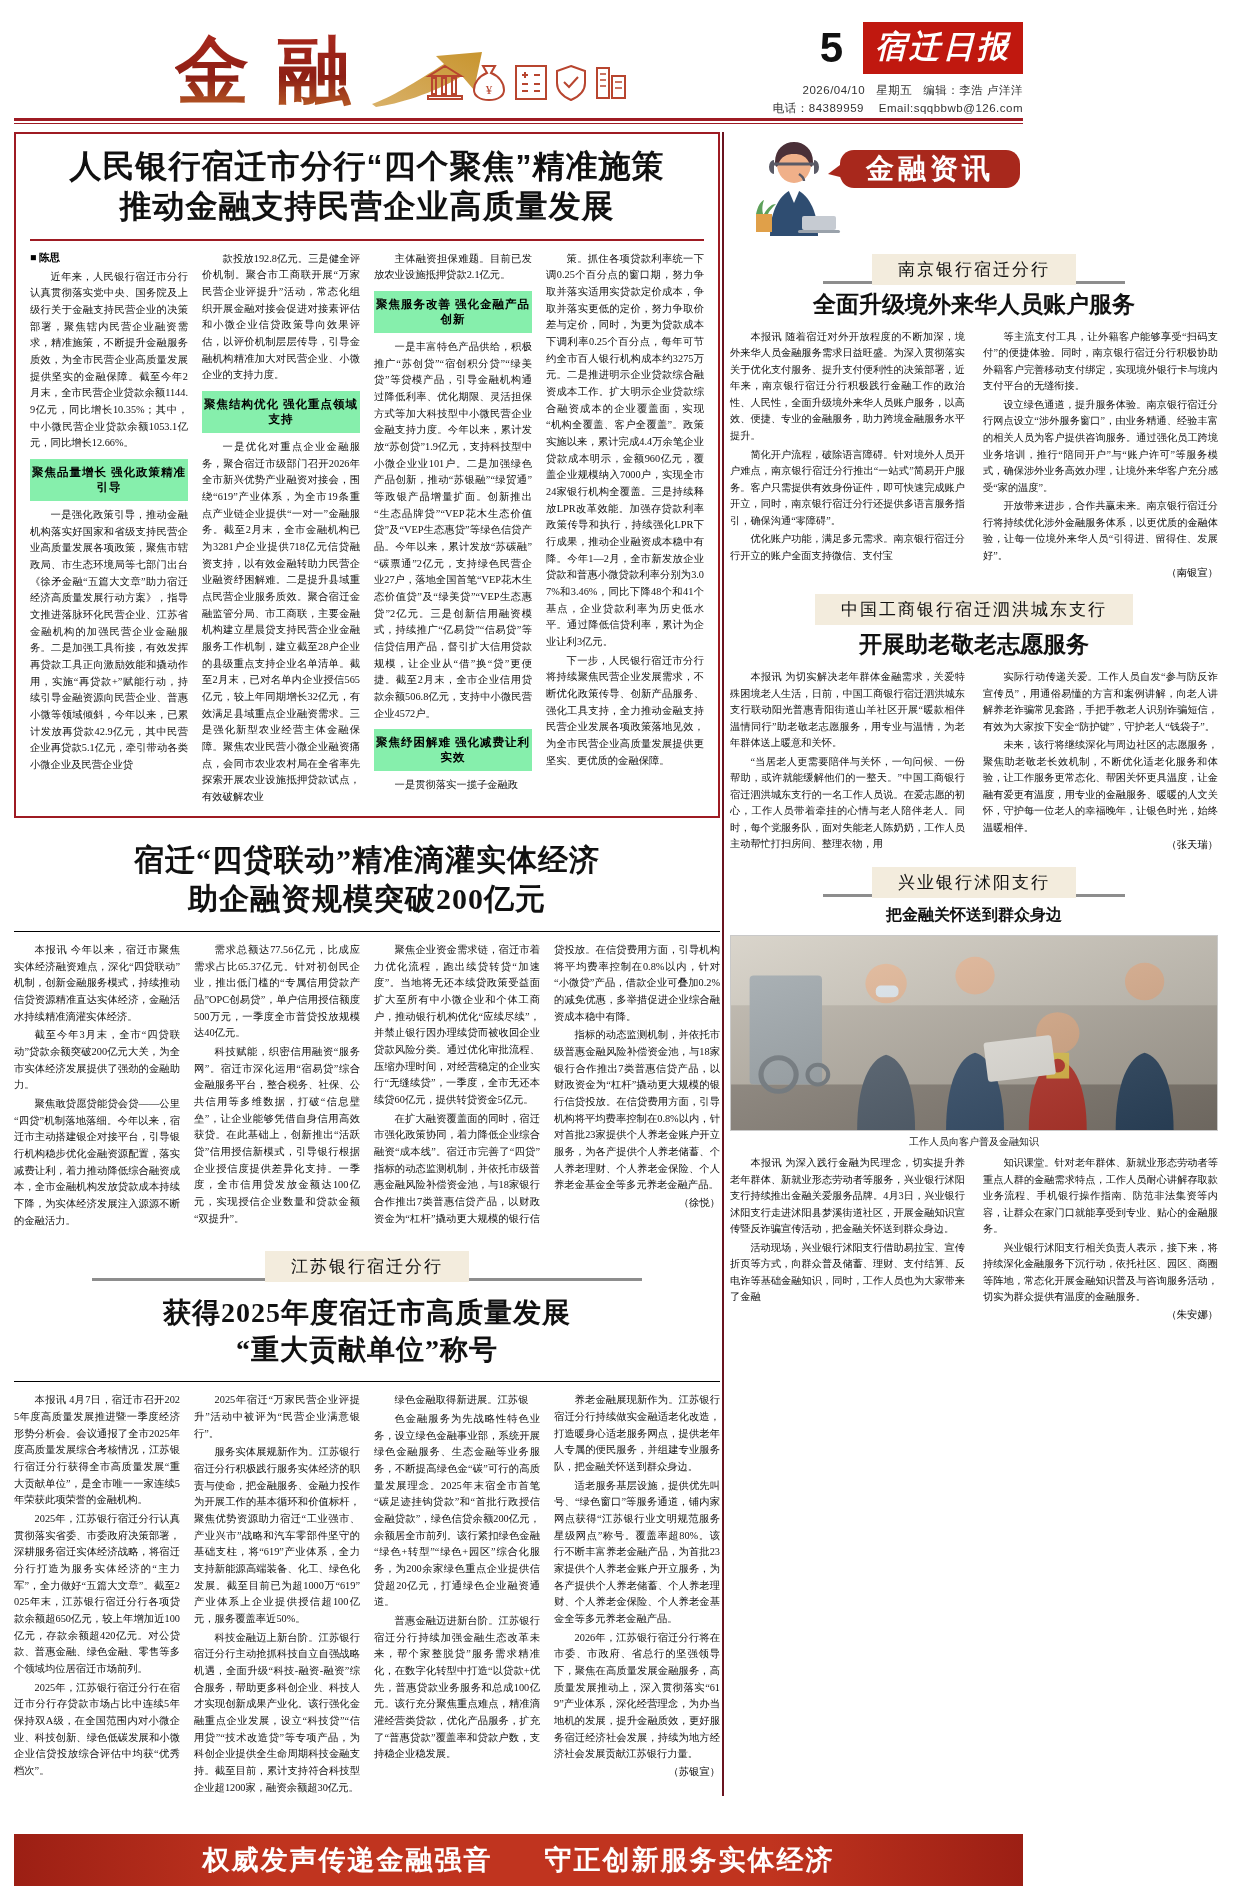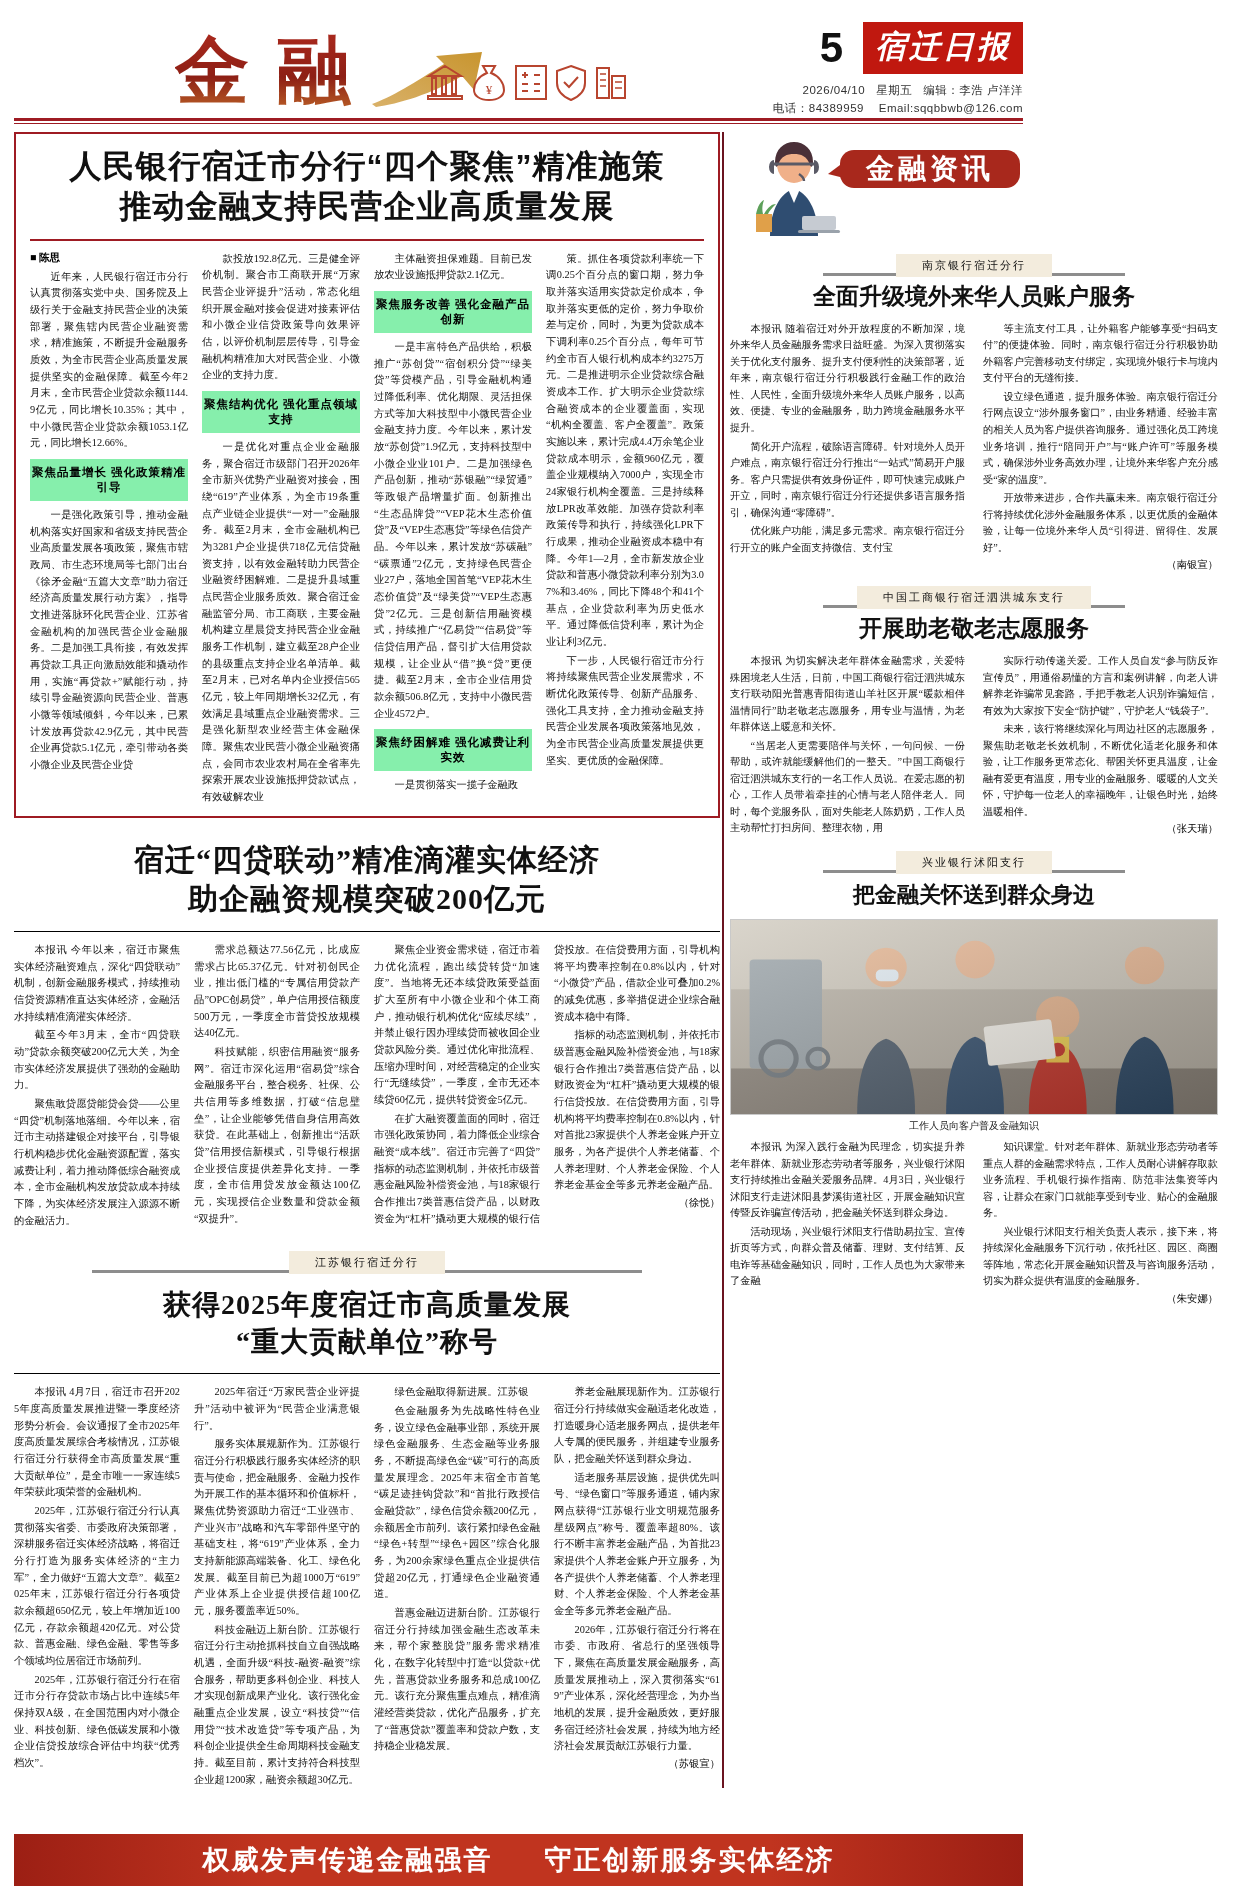--- a/index.html
+++ b/index.html
@@ -84,21 +84,21 @@
     font-size:30px;line-height:1.32;letter-spacing:1px;
     font-family:"Liberation Serif","DejaVu Serif",serif;
   }
   .h2-song.sz{font-size:28px;}
   .rule-thin{height:1px;background:#000;margin:12px 0 10px 0;}
 
   
   .banklabel-wrap{text-align:center;margin:14px 0 0 0;position:relative;}
   .banklabel{
     display:inline-block;background:#f3ecdd;
-    font-size:11px;letter-spacing:2px;color:#111;
+    font-size:17px;letter-spacing:2px;color:#111;
     padding:4px 26px;position:relative;z-index:2;
   }
   .banklabel-rule{height:3px;background:#8d8d8d;margin:-4px auto 0 auto;width:78%;position:relative;z-index:1;}
   .banklabel-rule.narrow{width:62%;}
 
   
   .zixun{position:relative;height:108px;margin-bottom:2px;}
   .zx-person{position:absolute;left:14px;top:6px;width:100px;height:98px;}
   .zx-bubble{
     position:absolute;left:110px;top:18px;
@@ -110,21 +110,21 @@
   .zx-bubble:after{
     content:"";position:absolute;left:-12px;bottom:10px;
     border-top:12px solid transparent;border-bottom:4px solid transparent;
     border-right:16px solid #a8281c;
   }
   .side-h{
     text-align:center;font-weight:bold;color:#111;
     font-size:23px;line-height:1.3;margin:6px 0 9px 0;
     font-family:"Liberation Serif","DejaVu Serif",serif;
   }
-  .side-h.sm{font-size:22px;margin-top:8px;}
+  .side-h.sm{font-size:16px;margin-top:8px;}
   .sideblk{margin-bottom:4px;}
   .sideblk p.bt{font-size:10.2px;}
   .photo{
     width:100%;height:196px;margin:8px 0 4px 0;
     background:
       linear-gradient(160deg,rgba(255,255,255,.12),rgba(0,0,0,.18)),
       linear-gradient(90deg,#8d9aa4 0%,#b6b0a4 18%,#d8d3c8 35%,#9aa4ab 55%,#c2b7a6 72%,#7e8b95 100%);
     position:relative;overflow:hidden;border:1px solid #c9c9c9;box-sizing:border-box;
   }
   .caption{text-align:center;font-size:10px;color:#222;margin-top:3px;}

